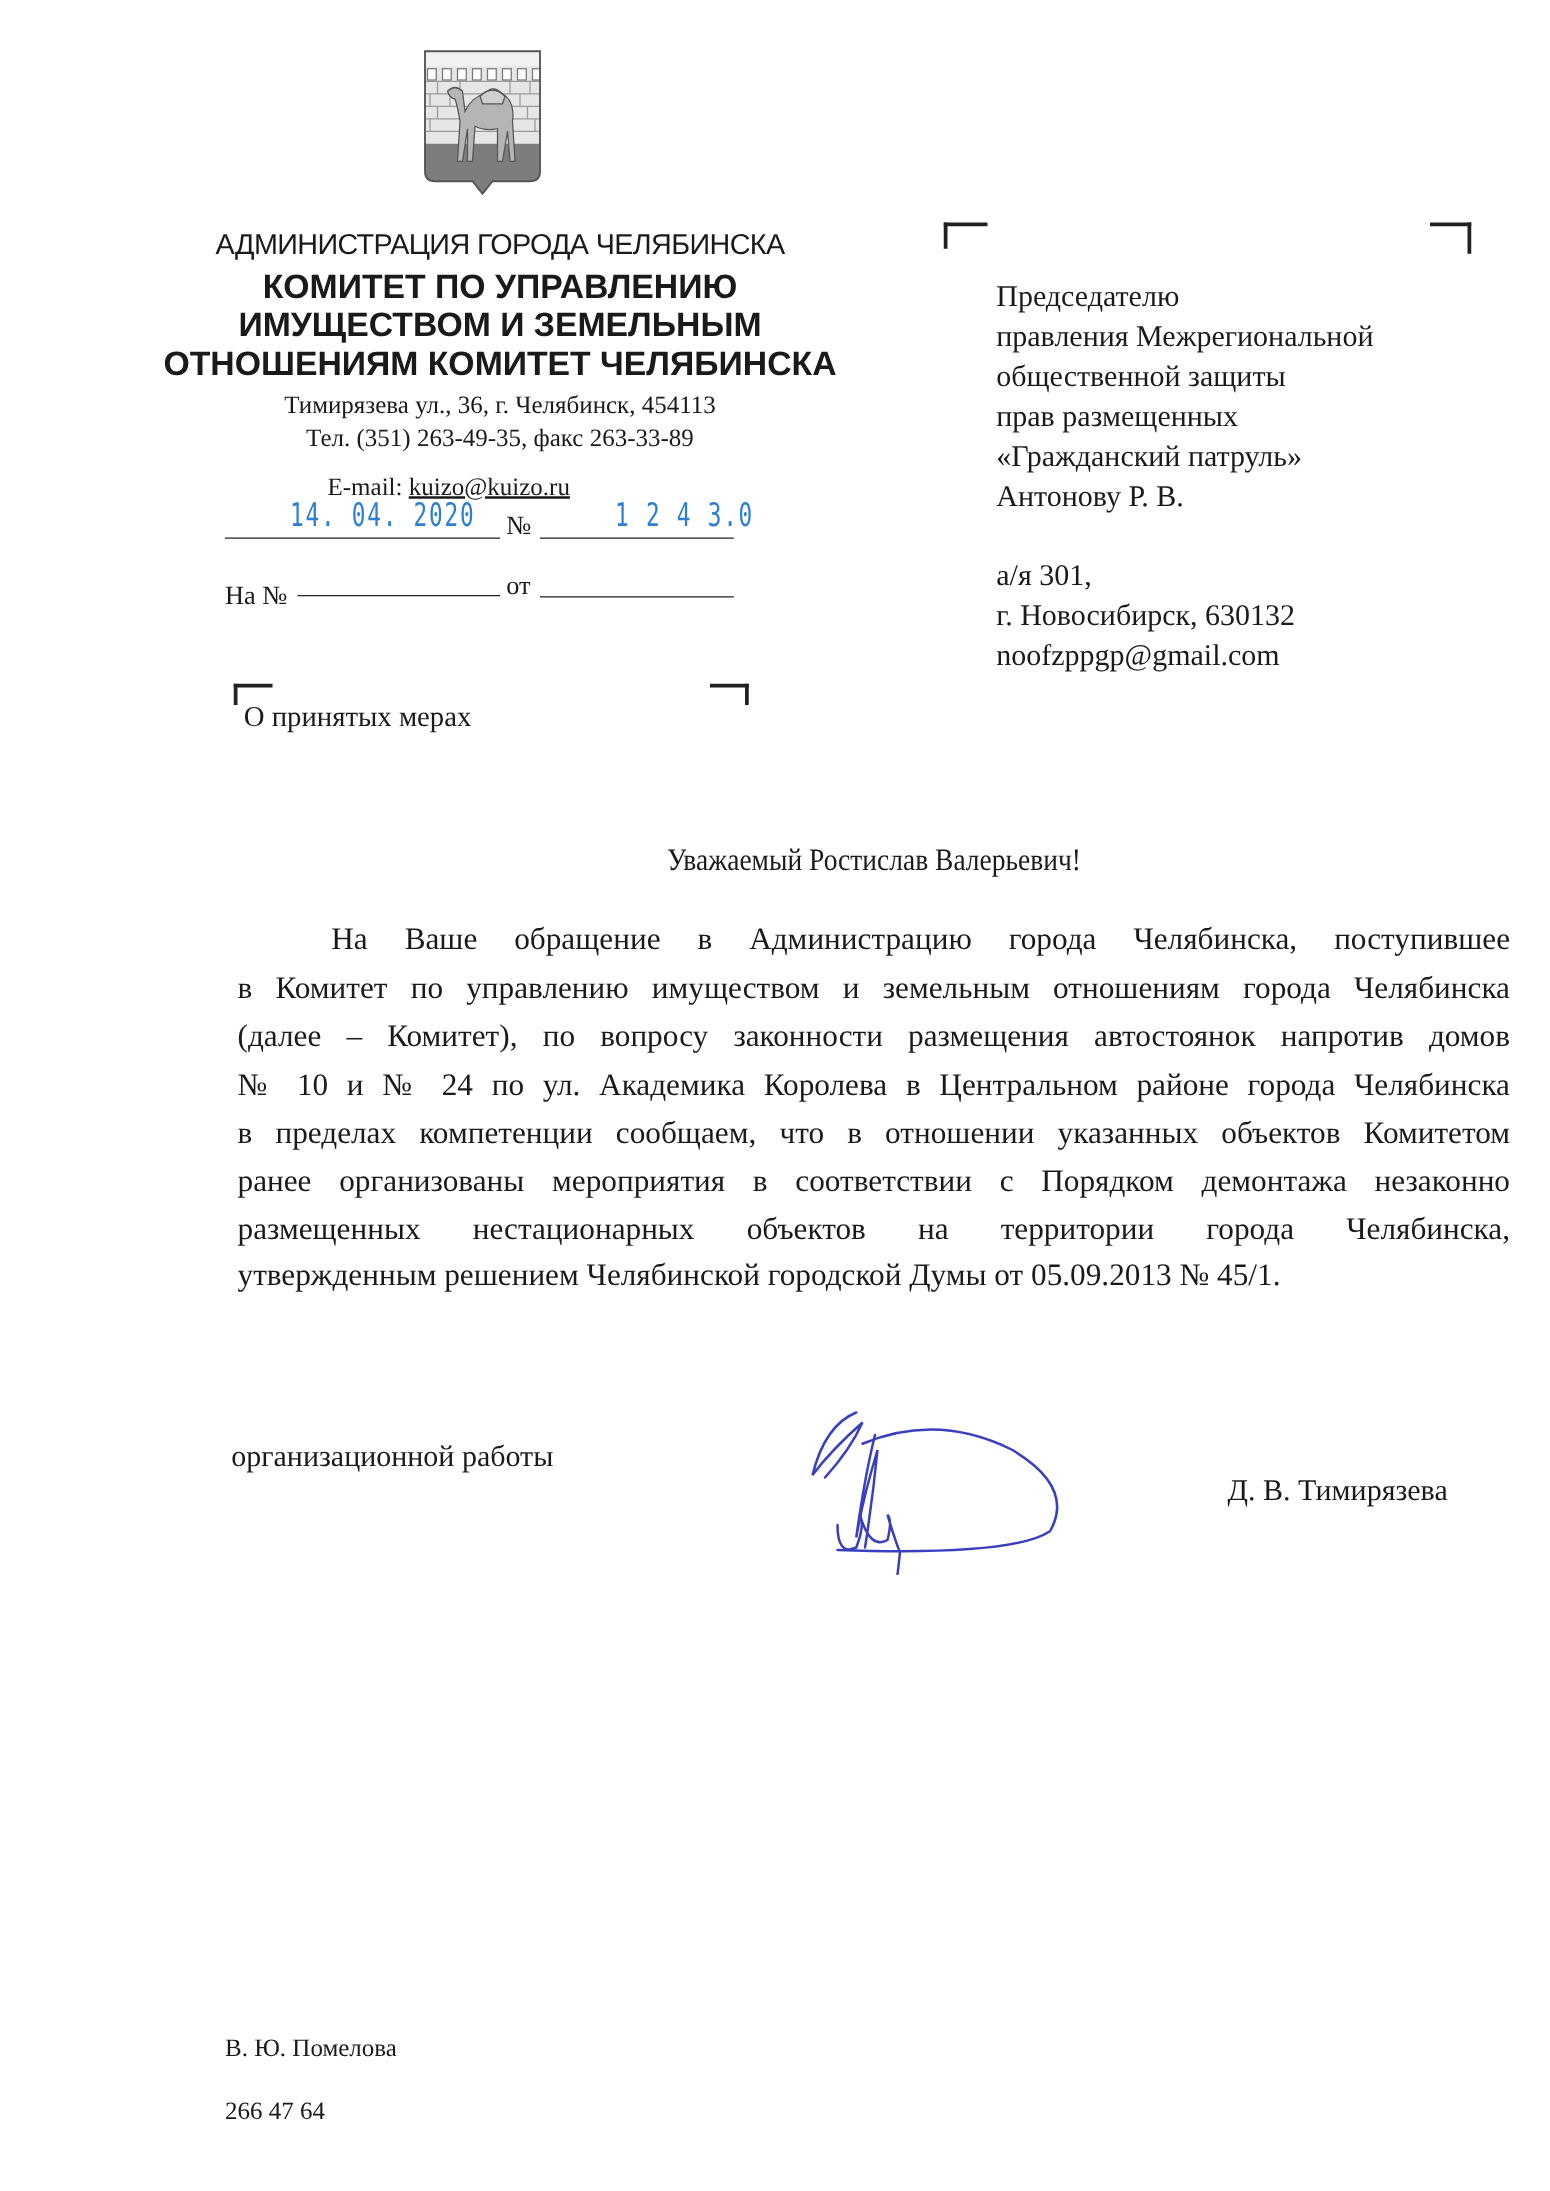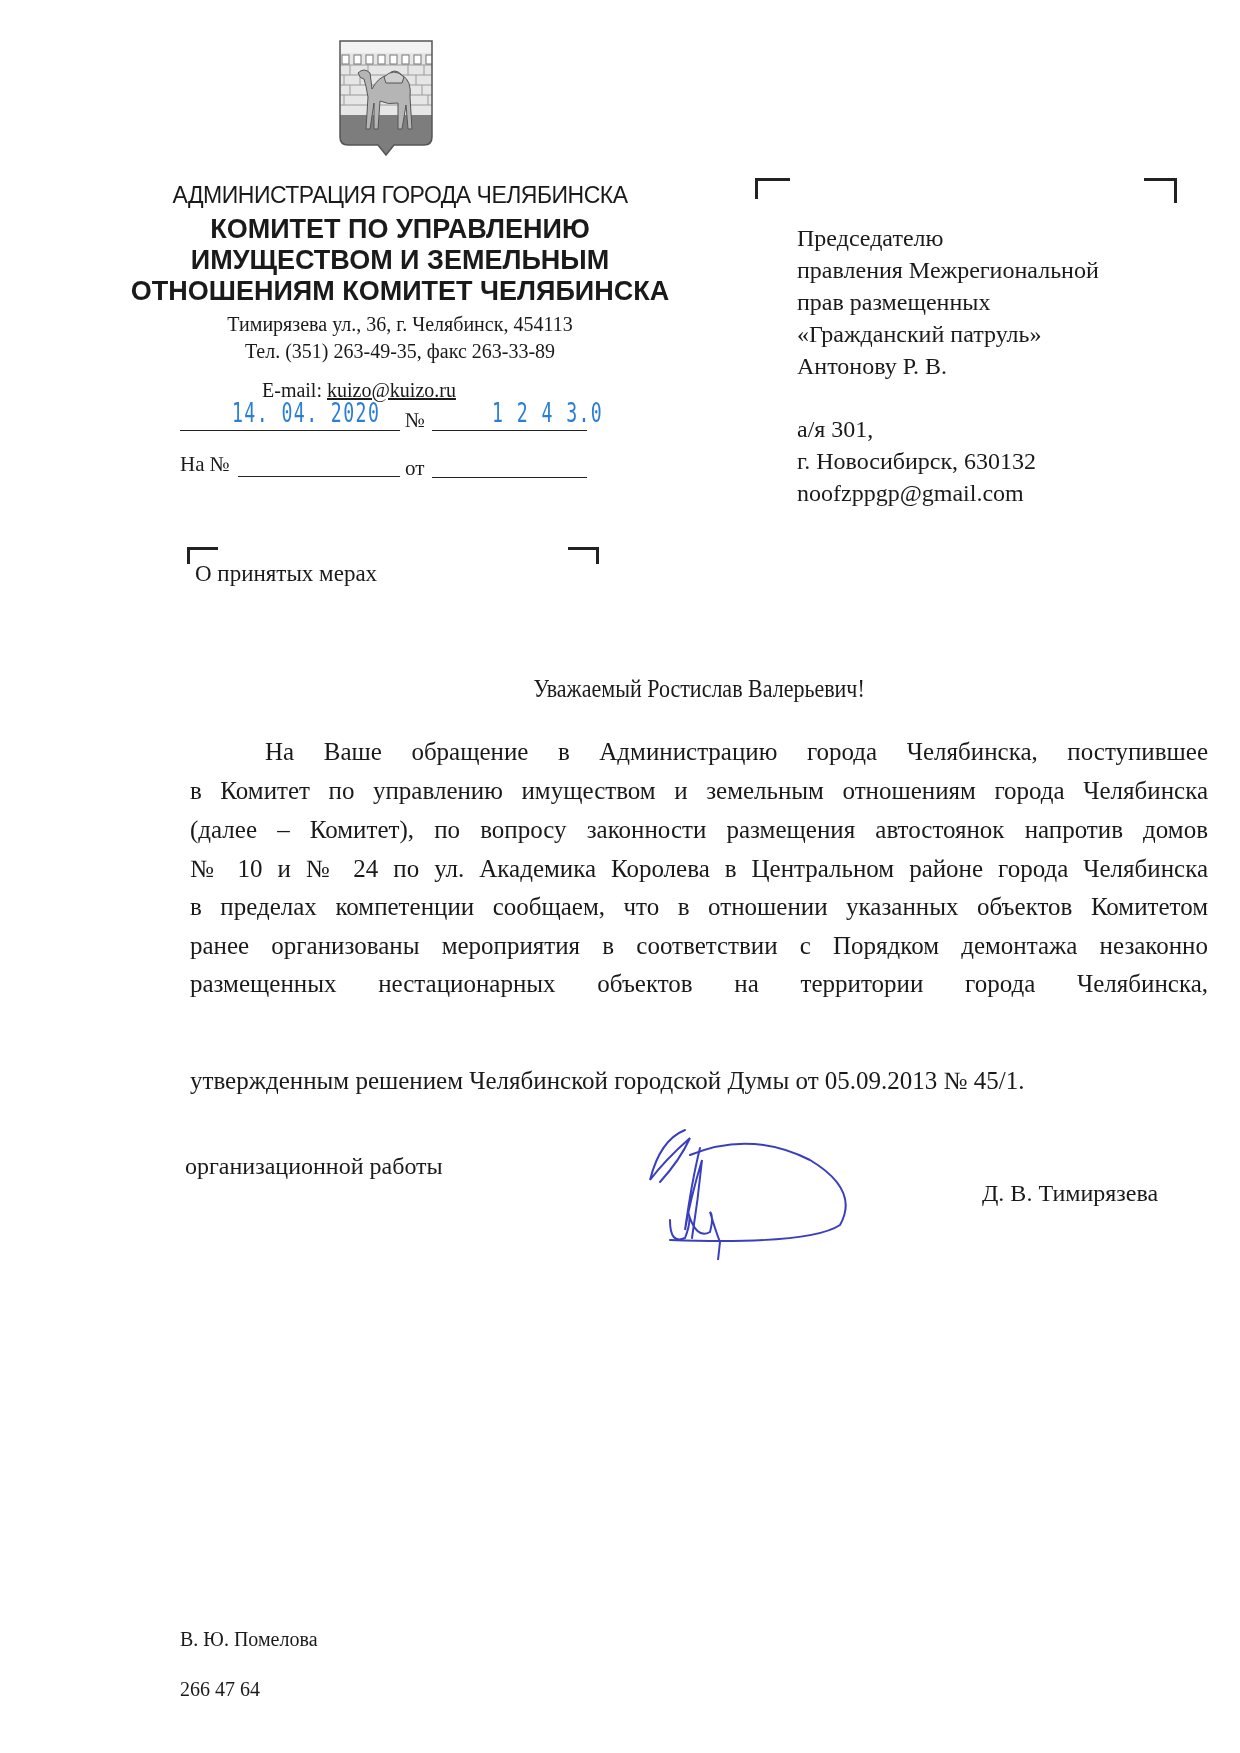--- a/index.html
+++ b/index.html
@@ -77,55 +77,56 @@
 <div class="abs" style="left:262px; top:379px; font-size:20px;">
   <span>E-mail: </span><span style="text-decoration:underline;">kuizo@kuizo.ru</span>
 </div>
 
 <div class="uline" style="left:180px; top:430px; width:220px;"></div>
 <div class="abs stamp" style="left:232px; top:398px;">14. 04. 2020</div>
 <div class="abs" style="left:405px; top:408px; font-size:21px;">№</div>
 <div class="uline" style="left:432px; top:430px; width:155px;"></div>
 <div class="abs stamp" style="left:492px; top:398px;">1 2 4 3.0</div>
 
-<div class="abs" style="left:180px; top:452px; font-size:21px;">На №</div>
+<div class="abs" style="left:180px; top:464px; font-size:21px;">На №</div>
 <div class="uline" style="left:238px; top:476px; width:162px;"></div>
 <div class="abs" style="left:405px; top:456px; font-size:21px;">от</div>
 <div class="uline" style="left:432px; top:477px; width:155px;"></div>
 
 <div class="bracket bl" style="left:187px; top:547px; width:28px;"></div>
 <div class="bracket br" style="left:568px; top:547px; width:28px;"></div>
 <div class="abs" style="left:195px; top:561px; font-size:23px;">О принятых мерах</div>
 
 <div class="bracket bl" style="left:755px; top:178px; width:32px; height:18px;"></div>
 <div class="bracket br" style="left:1144px; top:178px; width:30px; height:22px;"></div>
 <div class="abs" style="left:797px; top:222px; font-size:24px; line-height:32px;">
   <div>Председателю</div>
   <div>правления Межрегиональной</div>
+  <div>общественной защиты</div>
   <div>прав размещенных</div>
   <div>«Гражданский патруль»</div>
   <div>Антонову Р. В.</div>
   <div style="height:31px;"></div>
   <div>а/я 301,</div>
   <div>г. Новосибирск, 630132</div>
   <div>noofzppgp@gmail.com</div>
 </div>
 
 <div class="abs center" style="left:190px; width:1018px; top:675px; font-size:25px;">
   <span class="squeeze" style="transform:scaleX(0.88); transform-origin:center;">Уважаемый Ростислав Валерьевич!</span>
 </div>
 
 <div class="body-line" style="top:737px; left:265px; width:943px;"><span>На Ваше обращение в Администрацию города Челябинска, поступившее</span></div>
 <div class="body-line" style="top:776px;"><span>в Комитет по управлению имуществом и земельным отношениям города Челябинска</span></div>
 <div class="body-line" style="top:815px;"><span>(далее – Комитет), по вопросу законности размещения автостоянок напротив домов</span></div>
 <div class="body-line" style="top:854px;"><span>№ 10 и № 24 по ул. Академика Королева в Центральном районе города Челябинска</span></div>
 <div class="body-line" style="top:892px;"><span>в пределах компетенции сообщаем, что в отношении указанных объектов Комитетом</span></div>
 <div class="body-line" style="top:931px;"><span>ранее организованы мероприятия в соответствии с Порядком демонтажа незаконно</span></div>
 <div class="body-line" style="top:969px;"><span>размещенных нестационарных объектов на территории города Челябинска,</span></div>
-<div class="body-line last" style="top:1066px;"><span>утвержденным  решением Челябинской городской Думы от 05.09.2013  № 45/1.</span></div>
+<div class="body-line last" style="top:1006px;"><span>утвержденным  решением Челябинской городской Думы от 05.09.2013  № 45/1.</span></div>
 
 <div class="abs" style="left:185px; top:1148px; font-size:24px; line-height:37px;">
   <div>организационной работы</div>
 </div>
 <div class="abs" style="left:630px; top:1120px; width:250px; height:140px;">
   <svg width="250" height="140" viewBox="0 0 250 140">
     <g fill="none" stroke="#3a3fc0" stroke-width="2" stroke-linecap="round">
       <path d="M55 10 Q30 20 20 60 Q35 40 60 18 Q50 40 30 62"></path>
       <path d="M70 28 Q62 60 55 110 Q60 80 72 40 Q68 80 62 118"></path>
       <path d="M40 100 Q40 125 55 118 Q62 100 58 92 Q66 120 80 112 Q84 96 80 92 Q86 112 90 122 L88 140"></path>

